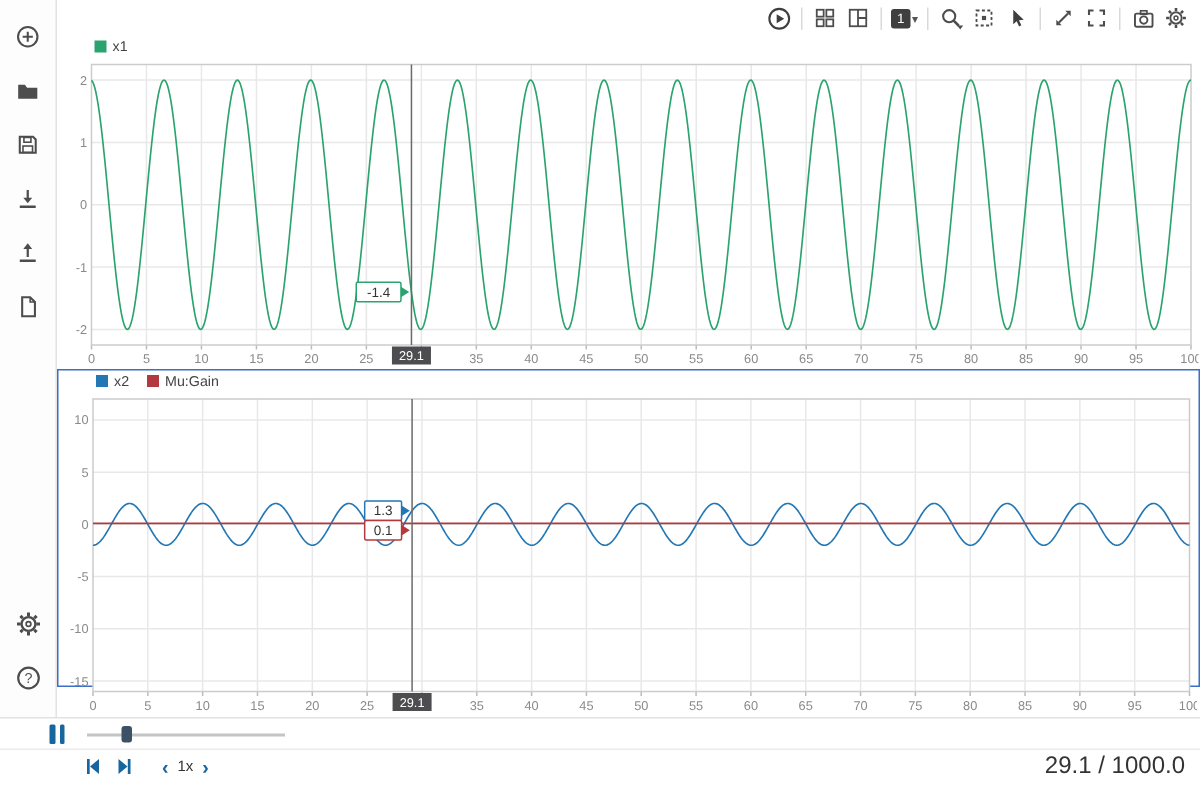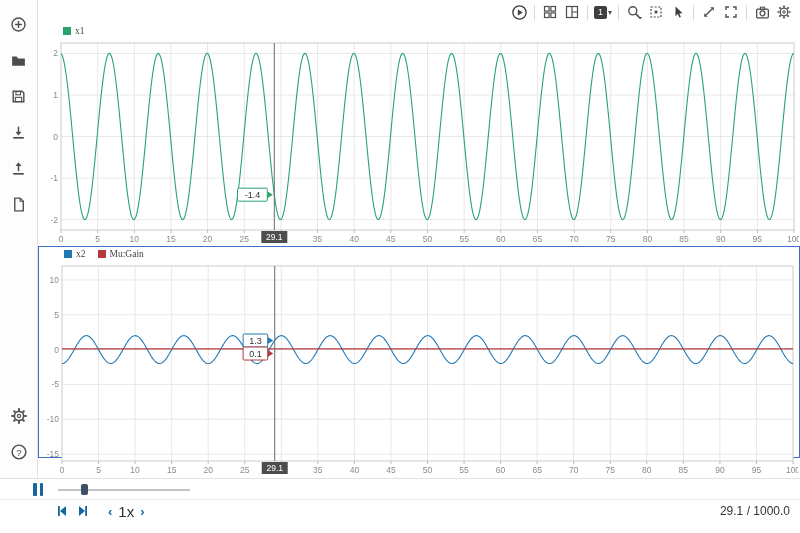--- a/index.html
+++ b/index.html
@@ -38,39 +38,39 @@
     width:13px; height:13px; background:#3f3f3f; color:#fff; border-radius:2px;
     font-size:9px; display:flex; align-items:center; justify-content:center;
   }
   .tb-caret { font-size:8px; color:#555; margin-left:1px; }
 
   
   .plot-block { position:relative; background:#fff; }
   #plot-top { height:222px; }
   #plot-bottom { height:212px; border:1px solid #3b6fc9; }
   .legend { height:14px; display:flex; align-items:center; padding-left:25px; gap:12px; }
-  .legend-item { display:flex; align-items:center; gap:4px; font-size:9.5px; color:#444; cursor:pointer;font-family:Liberation Serif, serif; }
+  .legend-item { display:flex; align-items:center; gap:4px; font-size:9.5px; color:#444; cursor:pointer; }
   .legend-swatch { width:8px; height:8px; display:inline-block; }
   svg.chart { display:block; margin-left:1px; }
   svg { font-family:"Liberation Sans", sans-serif; }
 
   
   .transport { height:55px; border-top:1px solid #e2e2e2; background:#fff; }
   .t-row1 { height:21px; display:flex; align-items:center; padding-left:33px; border-bottom:1px solid #ececec; }
   .pause-btn { display:flex; gap:3px; margin-right:15px; cursor:pointer; }
   .pause-bar { width:3.5px; height:13px; background:#17679e; border-radius:1px; }
   .slider { position:relative; width:132px; height:15px; cursor:pointer; }
   .slider-track { position:absolute; left:0; right:0; top:7px; height:2px; background:#c4c4c4; }
   .slider-handle { position:absolute; top:2px; width:7px; height:11px; background:#3d5166; border-radius:2px; cursor:grab; }
   .t-row2 { height:22px; display:flex; align-items:center; padding:0 10px 0 56px; gap:7px; }
   .step-btn { cursor:pointer; display:flex; align-items:center; }
   .speed { display:flex; align-items:center; gap:6px; margin-left:12px; }
   .chev { color:#17679e; font-weight:bold; font-size:13px; line-height:1; cursor:pointer; }
-  .speed-label { font-size:15px; color:#333; }
-  .time-display { margin-left:auto; font-size:12px; color:#333; }
+  .speed-label { font-size:10px; color:#333; }
+  .time-display { margin-left:auto; font-size:16px; color:#333; }
 </style>
 </head>
 <body>
 
 <div class="app">
 
   <div class="sidebar">
     <div class="side-btn">
       <span class="icon">
         <svg width="17" height="17" viewBox="0 0 16 16">

